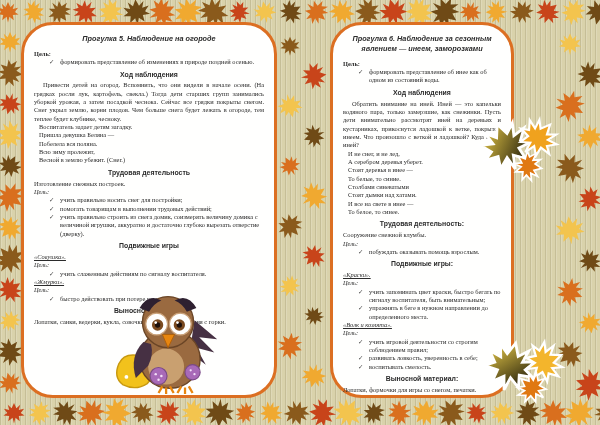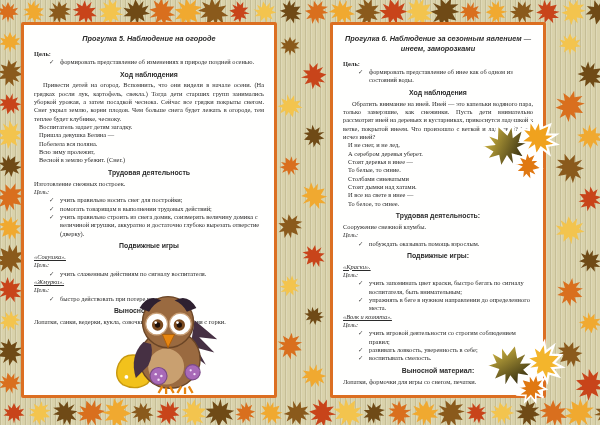--- a/index.html
+++ b/index.html
@@ -9,26 +9,26 @@
     background-color:#d9d2ab;
     background-image: repeating-linear-gradient(90deg,
       rgba(120,110,70,0.20) 0px, rgba(120,110,70,0.20) 1px,
       rgba(255,255,255,0.15) 1px, rgba(255,255,255,0.15) 2px,
       transparent 2px, transparent 5px);
     font-family:"Liberation Serif", serif; color:#2b2b2b;
   }
   #bg-leaves { position:absolute; left:0; top:0; z-index:0; }
   .page {
     position:absolute; top:22px; height:376px; background:#fffffe;
-    border:3px solid #dc6f22; border-radius:2px;
+    border:3px solid #dc6f22; border-radius:32px;
     padding:7px 10px 6px; z-index:2;
     font-size:6.4px; line-height:1.3;
   }
   .page.left  { left:21px;  width:256px; }
-  .page.right { left:330px; width:216px; }
+  .page.right { left:330px; width:184px; }
   .title { text-align:center; font-family:"Liberation Sans", sans-serif;
            font-weight:bold; font-style:italic; font-size:7.3px;
            margin:2px 0 6px; line-height:1.35; }
   .h { text-align:center; font-family:"Liberation Sans", sans-serif;
        font-weight:bold; font-size:6.9px; margin:4px 0 2px; }
   .b { font-weight:bold; }
   .i { font-style:italic; }
   .iu { font-style:italic; text-decoration:underline; }
   .just { text-align:justify; text-indent:9px; }
   .indent { padding-left:5px; }

